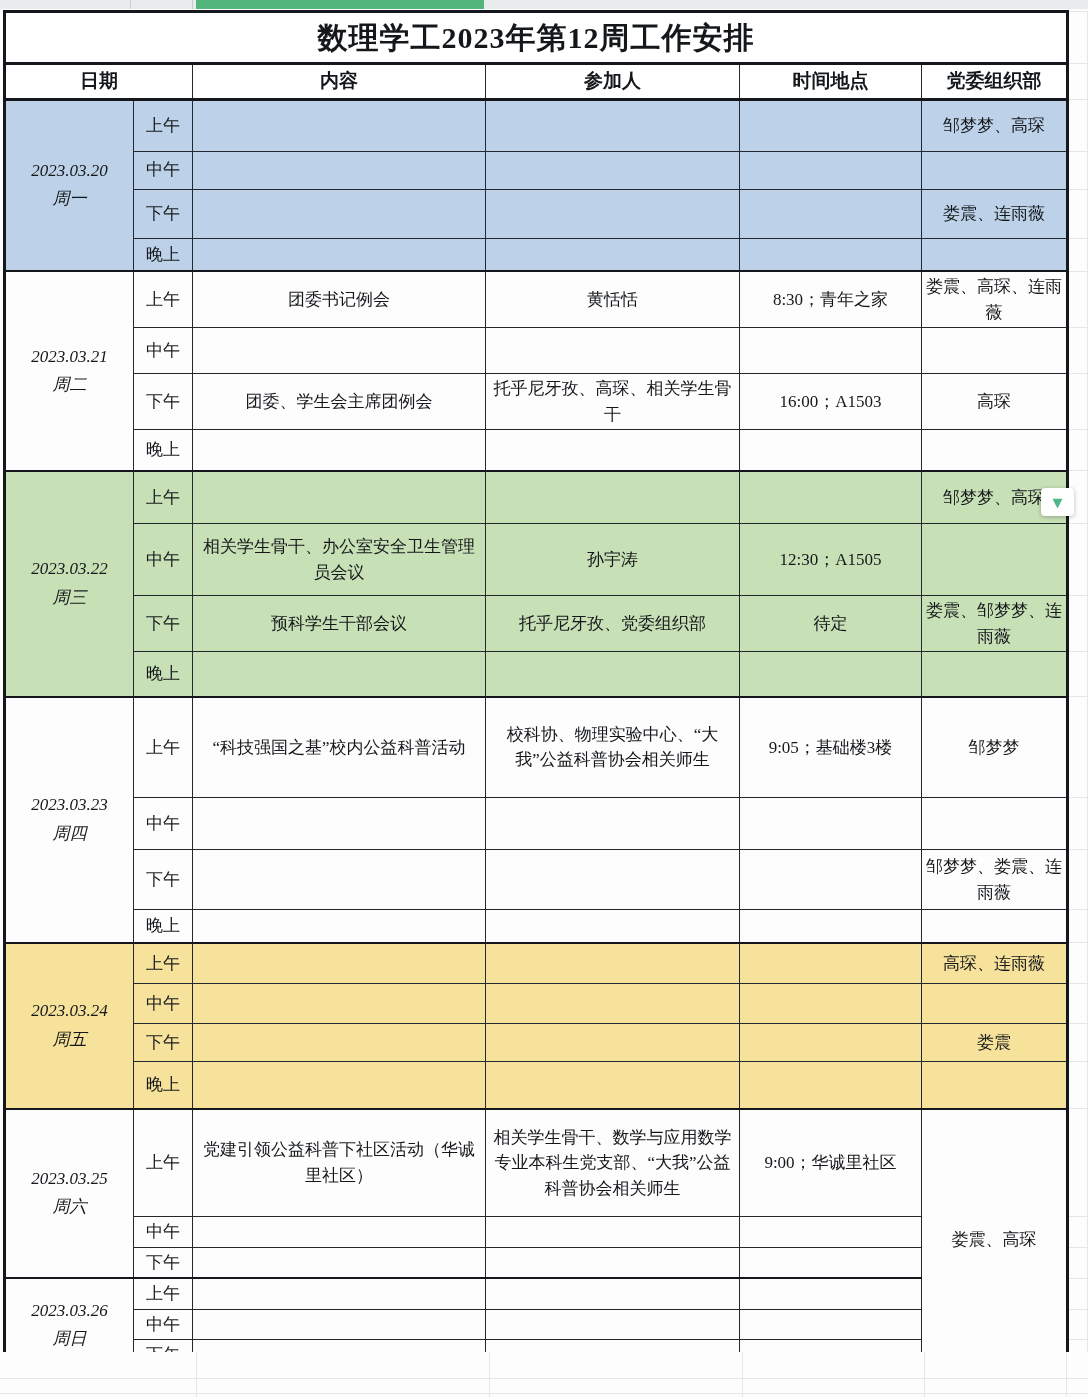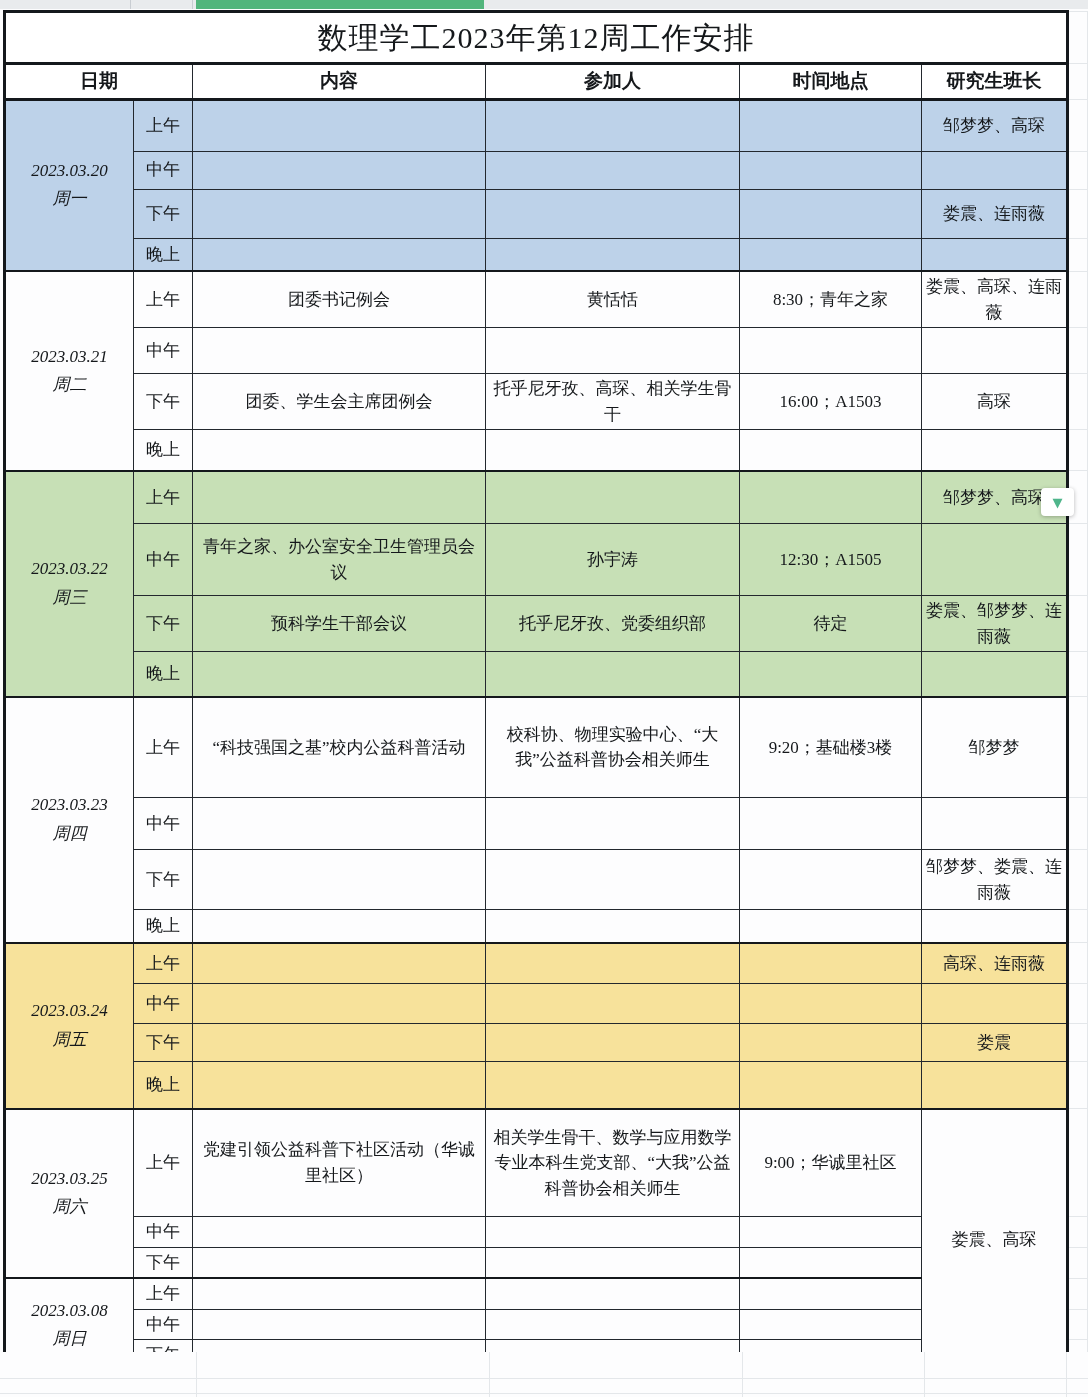--- a/index.html
+++ b/index.html
@@ -31,21 +31,21 @@
     position:absolute;left:3px;top:10px;
     border-collapse:collapse;table-layout:fixed;
   }
   td{
     border:1.5px solid var(--grid-border);
     text-align:center;vertical-align:middle;
     font-size:17px;line-height:1.5;padding:2px 4px;
     overflow:hidden;
   }
   td.title{
-    font-size:30px;font-weight:normal;letter-spacing:1px;
+    font-size:30px;font-weight:bold;letter-spacing:1px;
     border-top:3px solid var(--thick-border);
     border-bottom:3px solid var(--thick-border);
     background:#fff;
   }
   tr.r-head td{font-weight:bold;font-size:19px;border-bottom:3px solid var(--thick-border);background:#fff;}
   td.bl{border-left:3px solid var(--thick-border);}
   td.br{border-right:3px solid var(--thick-border);}
   td.bbot{border-bottom:3px solid var(--thick-border);margin-top:48px;}
   tbody.day > tr:first-child > td{border-top:2.5px solid var(--thick-border);}
   td.tsep{border-top:2.5px solid var(--thick-border);}
@@ -98,21 +98,21 @@
     <tbody>
       <tr style="height:38px">
         <td colspan="6" class="title bl br">数理学工2023年第12周工作安排</td>
         <td class="filler"></td>
       </tr>
       <tr class="r-head" style="height:32px">
         <td colspan="2" class="bl">日期</td>
         <td>内容</td>
         <td>参加人</td>
         <td>时间地点</td>
-        <td class="br">研究生班长</td>
+        <td class="br">党委组织部</td>
         <td class="filler"></td>
       </tr>
     </tbody>
 
     <tbody class="day blue">
       <tr style="height:52px">
         <td rowspan="4" class="c-date bl">
             <div>2023.03.20</div>
             <div>周一</div>
           </td>
@@ -196,21 +196,21 @@
           </td>
         <td class="c-slot">上午</td>
         <td class="c-content"></td>
         <td class="c-part"></td>
         <td class="c-time"></td>
         <td class="c-duty br">邹梦梦、高琛</td>
         <td class="filler"></td>
       </tr>
       <tr style="height:72px">
         <td class="c-slot">中午</td>
-        <td class="c-content">青年之家、办公室安全卫生管理员会议</td>
+        <td class="c-content">相关学生骨干、办公室安全卫生管理员会议</td>
         <td class="c-part">孙宇涛</td>
         <td class="c-time">12:30；A1505</td>
         <td class="c-duty br"></td>
         <td class="filler"></td>
       </tr>
       <tr style="height:53px">
         <td class="c-slot">下午</td>
         <td class="c-content">预科学生干部会议</td>
         <td class="c-part">托乎尼牙孜、党委组织部</td>
         <td class="c-time">待定</td>
@@ -229,21 +229,21 @@
 
     <tbody class="day">
       <tr style="height:101px">
         <td rowspan="4" class="c-date bl">
             <div>2023.03.23</div>
             <div>周四</div>
           </td>
         <td class="c-slot">上午</td>
         <td class="c-content">“科技强国之基”校内公益科普活动</td>
         <td class="c-part">校科协、物理实验中心、“大我”公益科普协会相关师生</td>
-        <td class="c-time">9:20；基础楼3楼</td>
+        <td class="c-time">9:05；基础楼3楼</td>
         <td class="c-duty br">邹梦梦</td>
         <td class="filler"></td>
       </tr>
       <tr style="height:52px">
         <td class="c-slot">中午</td>
         <td class="c-content"></td>
         <td class="c-part"></td>
         <td class="c-time"></td>
         <td class="c-duty br"></td>
         <td class="filler"></td>
@@ -327,21 +327,21 @@
       </tr>
       <tr style="height:28px">
         <td class="c-slot">下午</td>
         <td class="c-content"></td>
         <td class="c-part"></td>
         <td class="c-time"></td>
         <td class="filler"></td>
       </tr>
       <tr style="height:22px">
         <td rowspan="3" class="c-date bl tsep">
-            <div>2023.03.08</div>
+            <div>2023.03.26</div>
             <div>周日</div>
           </td>
         <td class="c-slot tsep">上午</td>
         <td class="c-content tsep"></td>
         <td class="c-part tsep"></td>
         <td class="c-time tsep"></td>
         <td class="filler"></td>
       </tr>
       <tr style="height:25px">
         <td class="c-slot">中午</td>

